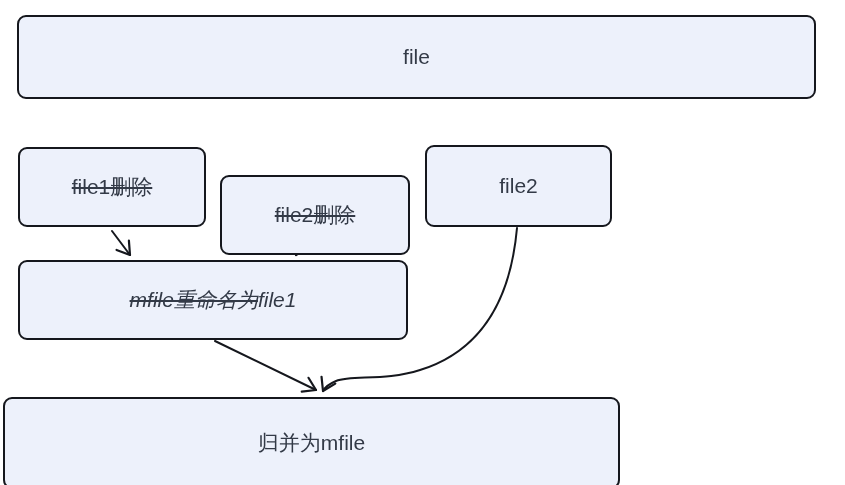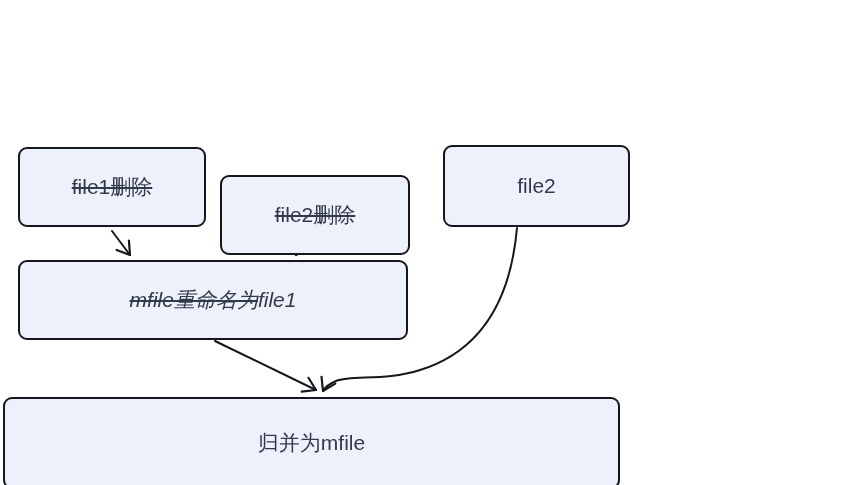--- a/index.html
+++ b/index.html
@@ -44,41 +44,44 @@
     fill:none;
     stroke:var(--arrow);
     stroke-width:2;
     stroke-linecap:round;
     stroke-linejoin:round;
   }
   
   #node-file        {left:17px; top:15px;  width:799px; height:84px;}
   #node-file1-del   {left:18px; top:147px; width:188px; height:80px;}
   #node-file2-del   {left:220px;top:147px; width:190px; height:80px;margin-top:28px;}
-  #node-file2       {left:443px;top:145px; width:187px; height:82px;}
+  #node-file2       {left:425px;top:145px; width:187px; height:82px;}
   #node-rename      {left:18px; top:260px; width:390px; height:80px;font-style:italic;}
   #node-merge       {left:3px; top:397px; width:617px; height:92px;}
 </style>
 </head>
 <body>
 
 <div class="canvas">
 
   <svg class="arrows" viewBox="0 0 845 485" xmlns="http://www.w3.org/2000/svg">
     <defs>
       <marker id="vhead" markerUnits="userSpaceOnUse" markerWidth="22" markerHeight="22" viewBox="-14 -10 18 20" refX="0" refY="0" orient="auto">
         <path d="M -11 -7 L 0 0 L -11 7" fill="none" stroke="#15171d" stroke-width="2" stroke-linecap="round" stroke-linejoin="round"></path>
       </marker>
     </defs>
     <path d="M 112 231 L 130 255" marker-end="url(#vhead)"></path>
     <path d="M 309 230 L 296 255" marker-end="url(#vhead)"></path>
     <path d="M 215 341 L 316 390" marker-end="url(#vhead)"></path>
     <path d="M 517 228 C 511 295 484 350 420 370 C 386 381 352 375 336 381 C 329 384 325 387 323 391" marker-end="url(#vhead)"></path>
   </svg>
 
+  <div class="node" id="node-file">
+    <span>file</span>
+  </div>
 
   <div class="node" id="node-file1-del">
     <span class="strike">file1删除</span>
   </div>
 
   <div class="node" id="node-file2-del">
     <span class="strike">file2删除</span>
   </div>
 
   <div class="node" id="node-file2">

